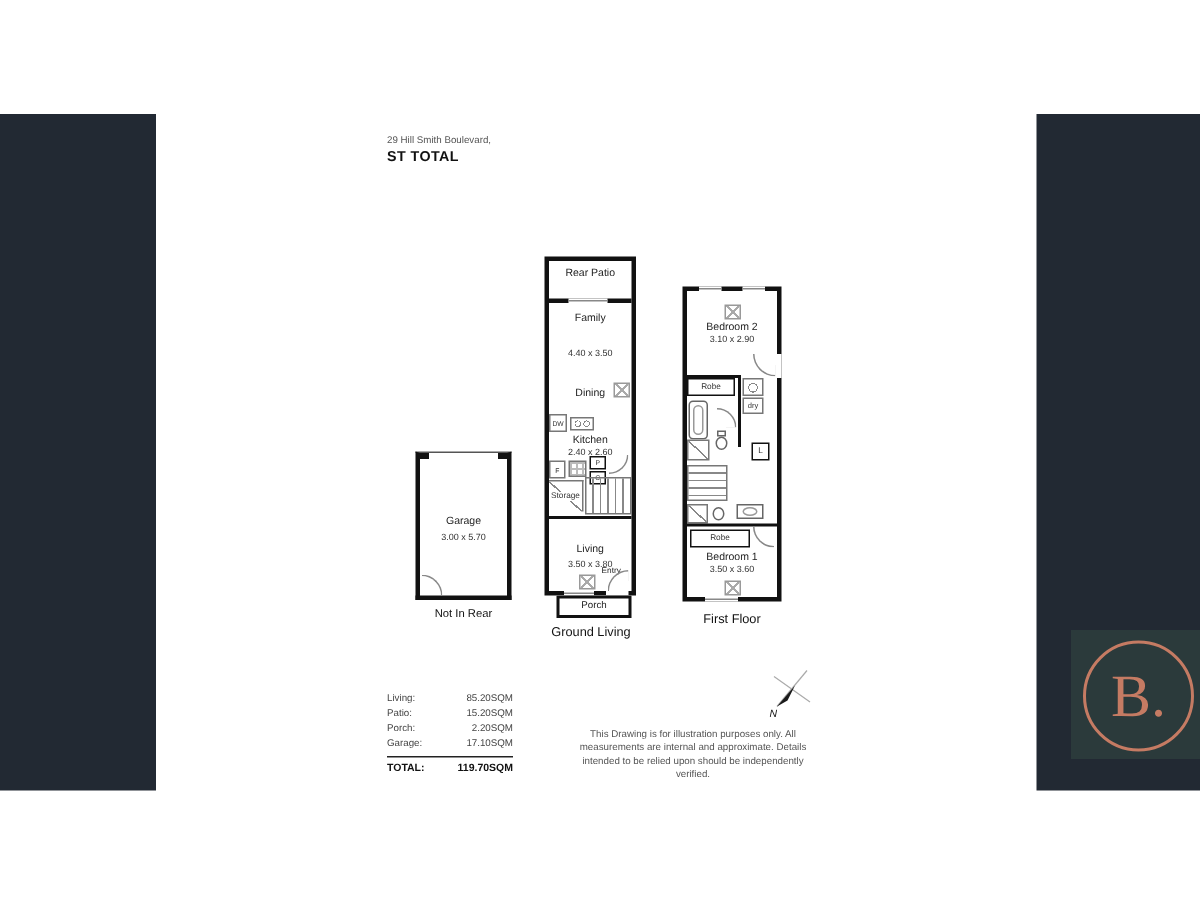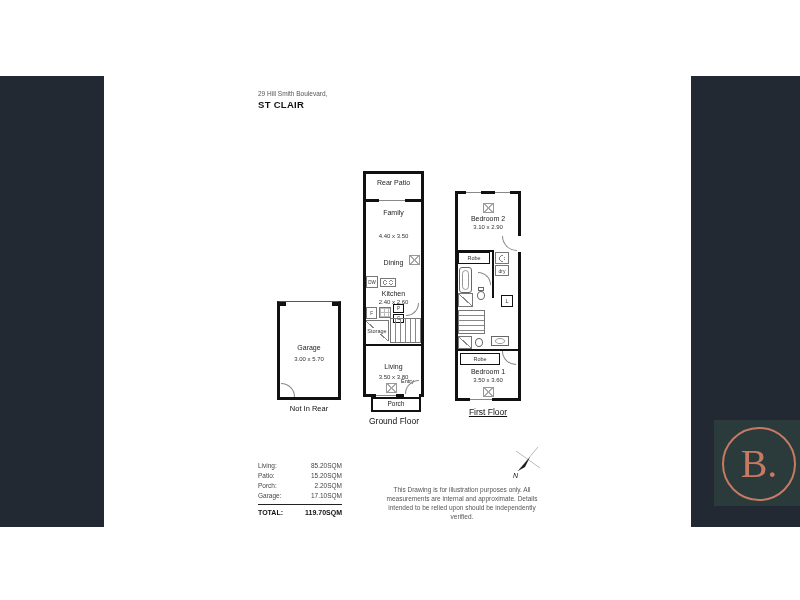--- a/index.html
+++ b/index.html
@@ -72,21 +72,21 @@
   <div class="bar bar-right"></div>
 
   <div class="logo-block">
     <div class="logo-circle">
       <span class="logo-text">B.</span>
     </div>
   </div>
 
   <div class="addr">
     <div class="addr-line">29 Hill Smith Boulevard,</div>
-    <div class="addr-suburb">ST CLAIR</div>
+    <div class="addr-suburb">ST TOTAL</div>
   </div>
 
   <div class="plan" style="left:277px;top:301px;width:64px;height:99px;border-top-width:1px;border-top-color:#555;">
     <div class="blk" style="left:0;top:0;width:6px;height:4px;"></div>
     <div class="blk" style="right:0;top:0;width:6px;height:4px;"></div>
     <div class="lbl" style="left:0;right:0;top:42px;">Garage</div>
     <div class="dim" style="left:0;right:0;top:54px;">3.00 x 5.70</div>
     <div class="arc arc-tr" style="left:1px;bottom:0;width:14px;height:14px;"></div>
   </div>
   <div class="cap" style="left:269px;top:404px;width:80px;font-size:7.5px;">Not In Rear</div>
@@ -135,21 +135,21 @@
     <div class="arc arc-tl" style="right:2px;bottom:0;width:14px;height:14px;"></div>
 
     <div class="gap" style="bottom:-3px;left:10px;width:20px;height:3px;"></div>
     <div class="thin" style="bottom:-2px;left:10px;width:20px;"></div>
     <div class="gap" style="bottom:-3px;right:2px;width:15px;height:3px;"></div>
   </div>
 
   <div class="abs" style="left:371px;top:397px;width:50px;height:15px;border:2px solid #111;box-sizing:border-box;background:#fff;">
     <div class="lbl" style="left:0;right:0;top:1px;font-size:6.5px;">Porch</div>
   </div>
-  <div class="cap" style="left:353px;top:416px;width:82px;">Ground Floor</div>
+  <div class="cap" style="left:353px;top:416px;width:82px;">Ground Living</div>
 
   <div class="plan" style="left:455px;top:191px;width:66px;height:210px;">
 
     <div class="gap" style="top:-3px;left:8px;width:15px;height:3px;"></div>
     <div class="thin" style="top:-2px;left:8px;width:15px;"></div>
     <div class="gap" style="top:-3px;right:8px;width:15px;height:3px;"></div>
     <div class="thin" style="top:-2px;right:8px;width:15px;"></div>
 
     <div class="win" style="left:25px;top:9px;width:9px;height:8px;"></div>
     <div class="lbl" style="left:0;right:0;top:21px;">Bedroom 2</div>
@@ -186,21 +186,21 @@
     <div class="box box-b" style="left:2px;top:159px;width:40px;height:12px;font-size:5.5px;">
       <span>Robe</span>
     </div>
     <div class="arc arc-bl" style="left:44px;top:157px;width:14px;height:14px;"></div>
     <div class="lbl" style="left:0;right:0;top:174px;">Bedroom 1</div>
     <div class="dim" style="left:0;right:0;top:183px;">3.50 x 3.60</div>
     <div class="win" style="left:25px;top:193px;width:9px;height:8px;"></div>
     <div class="gap" style="bottom:-3px;left:12px;width:22px;height:3px;"></div>
     <div class="thin" style="bottom:-2px;left:12px;width:22px;"></div>
   </div>
-  <div class="cap" style="left:448px;top:407px;width:80px;text-decoration:underline;">First Floor</div>
+  <div class="cap" style="left:448px;top:407px;width:80px;">First Floor</div>
 
   <div class="areas">
     <div class="arow">
       <span>Living:</span>
       <span>85.20SQM</span>
     </div>
     <div class="arow">
       <span>Patio:</span>
       <span>15.20SQM</span>
     </div>

